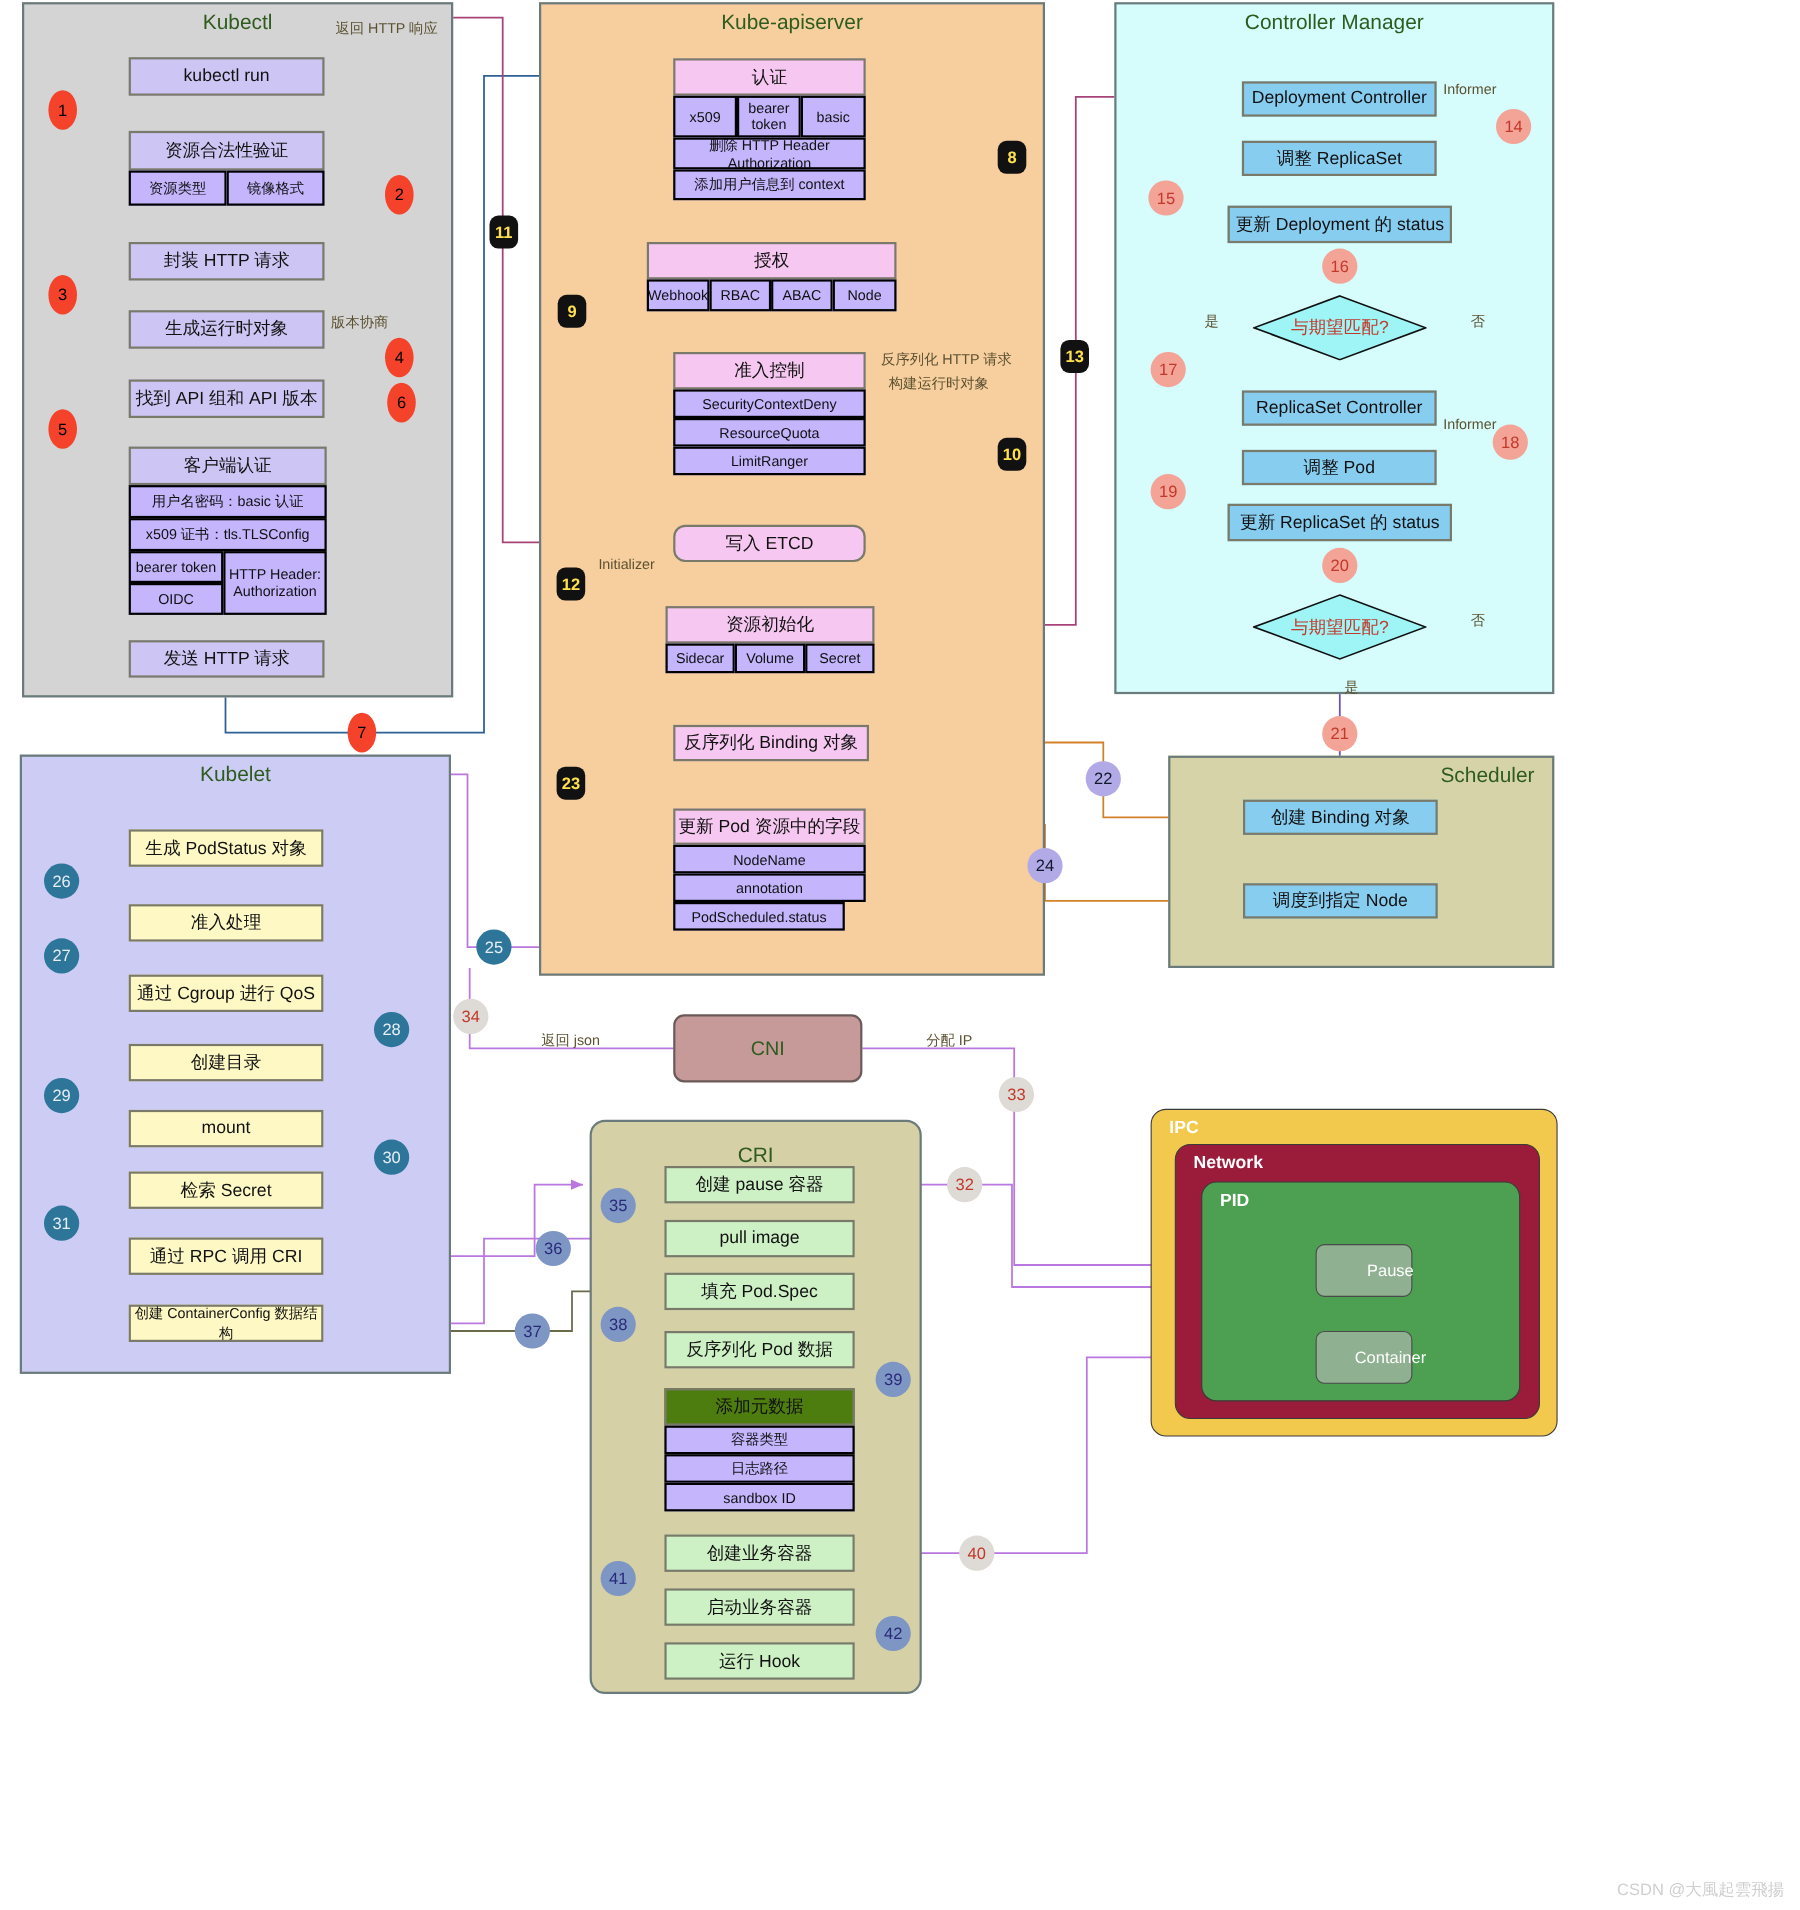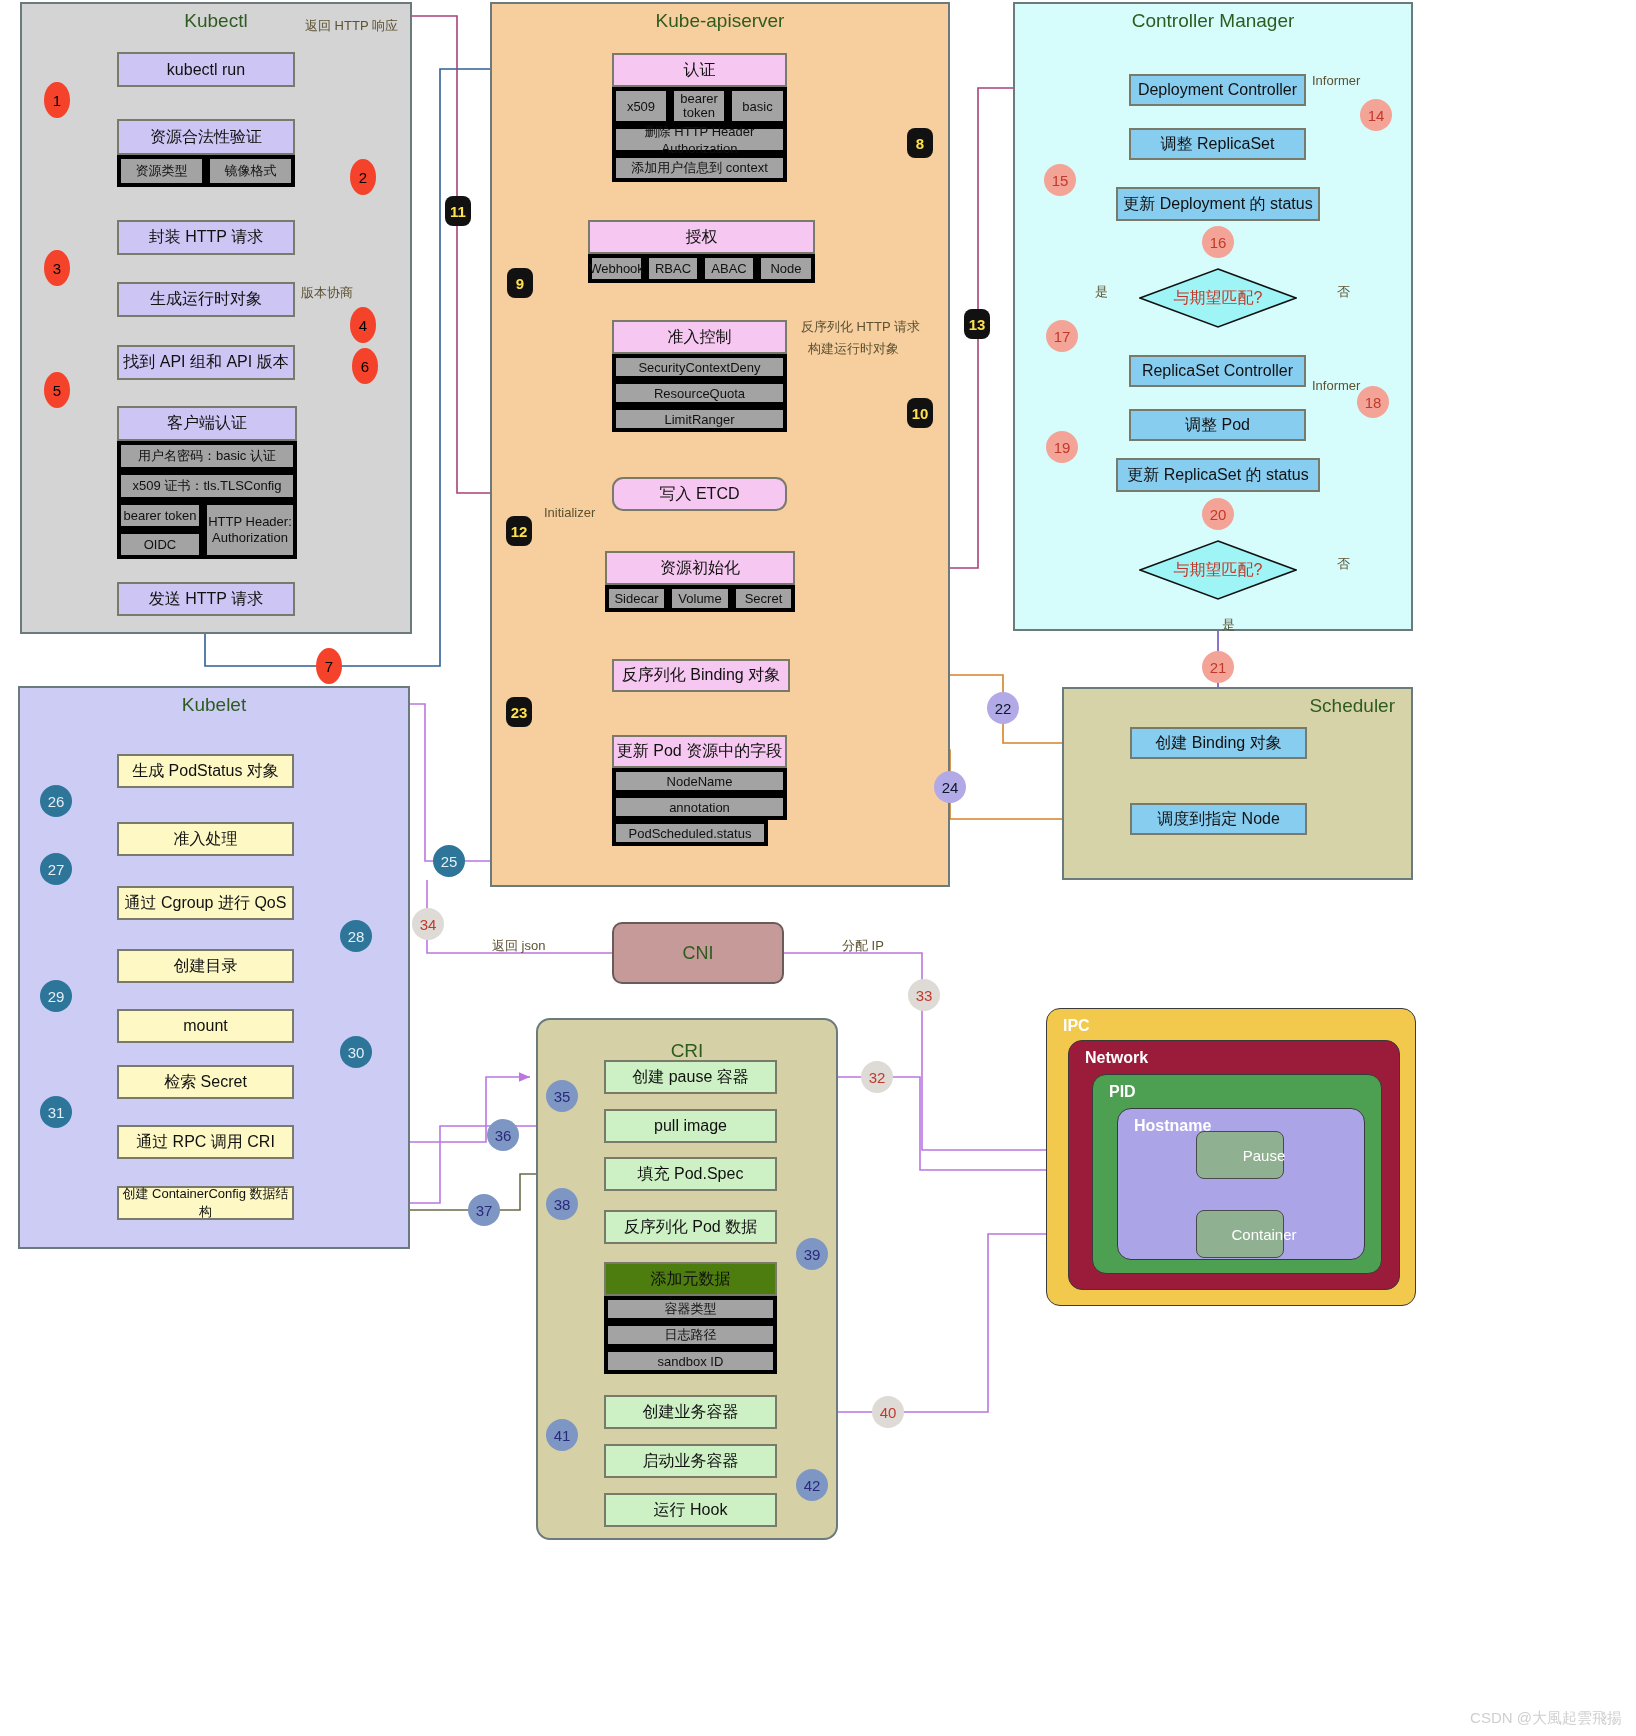--- a/index.html
+++ b/index.html
@@ -4,21 +4,21 @@
 <style>
   html,body{margin:0;padding:0;background:#ffffff;}
   body{font-family:"Liberation Sans","DejaVu Sans",sans-serif;}
   #canvas{position:relative;width:1636px;height:1736px;background:#fff;overflow:hidden;}
   svg#wires{position:absolute;left:0;top:0;width:1636px;height:1736px;pointer-events:none;}
 
   .panel{position:absolute;box-sizing:border-box;border:2px solid #6b7b7b;}
   .panel-title{position:absolute;left:0;right:0;top:6px;text-align:center;color:#2e5c1f;font-size:19px;}
 
   .node{position:absolute;box-sizing:border-box;border:2px solid #7a7a6a;display:flex;align-items:center;justify-content:center;text-align:center;font-size:16px;color:#111;}
-  .node.sub{font-size:13px;background:#a3a3a3;border:4px solid #000000;}
+  .node.sub{font-size:13px;background:#c4b5fd;border:2px solid #000000;}
 
   .badge{position:absolute;display:flex;align-items:center;justify-content:center;font-size:15px;box-sizing:border-box;}
   .b-red{background:#f4422b;color:#000;border-radius:11px;width:22px;height:34px;}
   .b-black{background:#111;color:#ffe14d;border-radius:8px;width:26px;height:30px;font-weight:bold;}
   .b-pink{background:#f4a397;color:#c0392b;border-radius:50%;width:32px;height:32px;}
   .b-purple{background:#b2aae6;color:#0f172a;border-radius:50%;width:32px;height:32px;}
   .b-blue{background:#2d7599;color:#e7eef5;border-radius:50%;width:32px;height:32px;}
   .b-slate{background:#7e96c4;color:#2a2a7a;border-radius:50%;width:32px;height:32px;}
   .b-grey{background:#dedad5;color:#c0392b;border-radius:50%;width:32px;height:32px;}
   .b-oval{border-radius:50%/50%;width:26px;height:36px;}
@@ -474,23 +474,20 @@
 
   <div class="ns" style="left:1046px;top:1008px;width:370px;height:298px;background:#f2c94c;">
     <span>IPC</span>
   </div>
   <div class="ns" style="left:1068px;top:1040px;width:332px;height:250px;background:#9b1b3a;">
     <span>Network</span>
   </div>
   <div class="ns" style="left:1092px;top:1074px;width:290px;height:200px;background:#4d9f51;">
     <span>PID</span>
   </div>
-  <div class="ns" style="left:1117px;top:1108px;width:248px;height:152px;background:#aba5e8;">
-    <span>Hostname</span>
-  </div>
   <div class="nsbox" style="left:1196px;top:1131px;width:88px;height:48px;">
     <span>Pause</span>
   </div>
   <div class="nsbox" style="left:1196px;top:1210px;width:88px;height:48px;">
     <span>Container</span>
   </div>
 
   <div class="wm">CSDN @大風起雲飛揚</div>
 </div>
 

